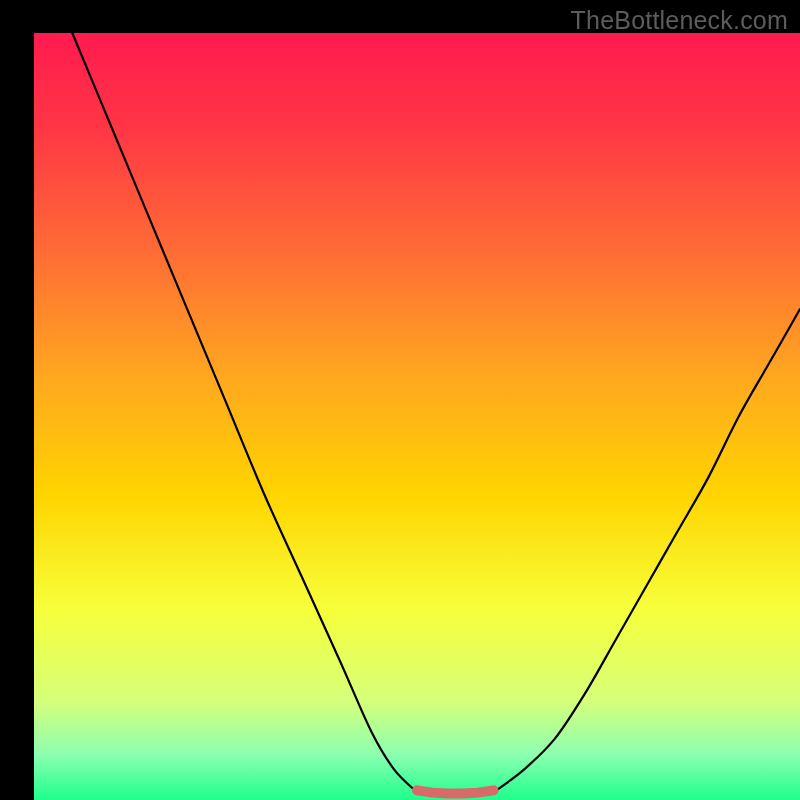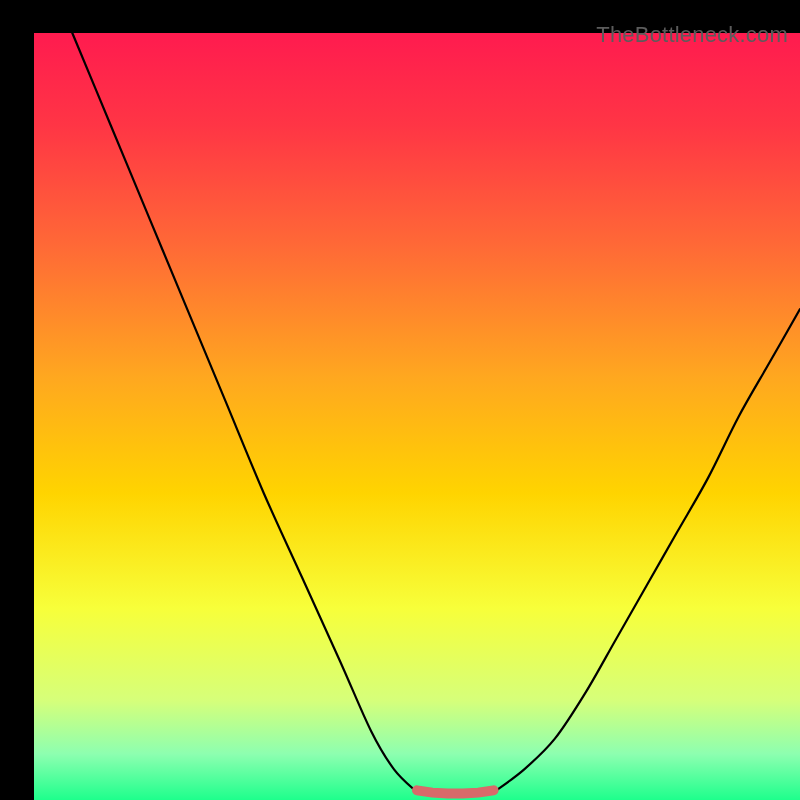--- a/index.html
+++ b/index.html
@@ -12,24 +12,24 @@
     font-family: Arial, Helvetica, sans-serif;
   }
   .frame {
     position: relative;
     width: 800px;
     height: 800px;
     background: #000;
   }
   .watermark {
     position: absolute;
-    top: 22px;
+    top: 6px;
     right: 12px;
     color: #5c5c5c;
-    font-size: 22px;
+    font-size: 25px;
     font-weight: 500;
     z-index: 5;
     letter-spacing: 0.2px;
   }
   svg.plot {
     position: absolute;
     top: 0;
     left: 0;
     width: 800px;
     height: 800px;

